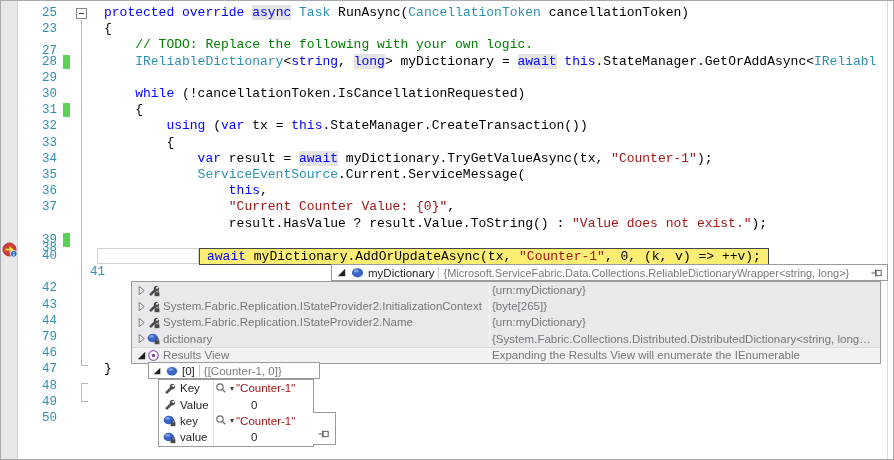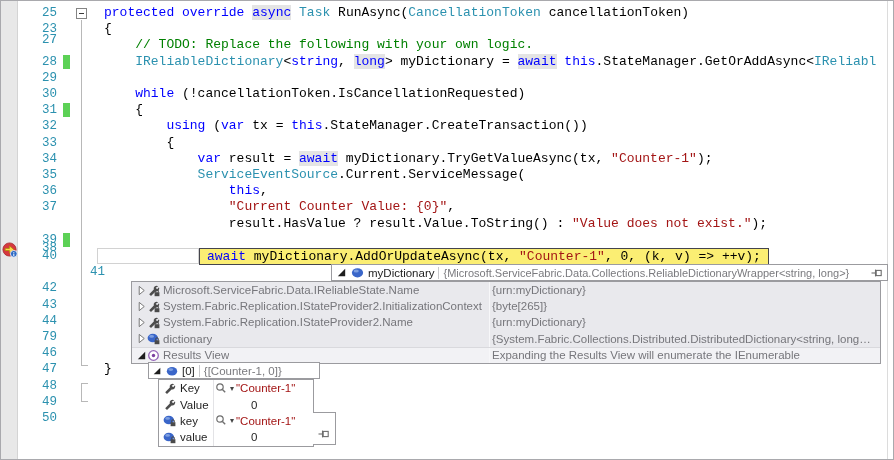--- a/index.html
+++ b/index.html
@@ -83,21 +83,21 @@
   <div class="fold-box"></div>
   <div class="fold-line" style="top:19px; height:345px;"></div>
   <div class="fold-tick" style="top:364px;"></div>
   <div class="fold-line" style="top:382px; height:19px;"></div>
   <div class="fold-tick" style="top:382px;"></div>
   <div class="fold-tick" style="top:400px;"></div>
 
   <div id="gutter-layer">
       <div class="gutter-num" style="top: 4px;">25</div>
       <div class="gutter-num" style="top: 20.2px;">23</div>
-      <div class="gutter-num" style="top: 31px;">27</div>
+      <div class="gutter-num" style="top: 42px;">27</div>
       <div class="gutter-num" style="top: 52.6px;">28</div>
       <div class="gutter-num" style="top: 68.8px;">29</div>
       <div class="gutter-num" style="top: 85px;">30</div>
       <div class="gutter-num" style="top: 101.2px;">31</div>
       <div class="gutter-num" style="top: 117.4px;">32</div>
       <div class="gutter-num" style="top: 133.6px;">33</div>
       <div class="gutter-num" style="top: 149.8px;">34</div>
       <div class="gutter-num" style="top: 166px;">35</div>
       <div class="gutter-num" style="top: 182.2px;">36</div>
       <div class="gutter-num" style="top: 198.4px;">37</div>
@@ -163,21 +163,20 @@
       <div class="dt-row">
         <div class="dt-col-div"></div>
         <svg width="11" height="11" viewBox="0 0 12 12" class="icon">
           <polygon points="3.5,1.5 9,6 3.5,10.5" fill="#ffffff" stroke="#6d6d6d" stroke-width="1"></polygon>
         </svg>
         <svg width="13" height="13" viewBox="0 0 13 13" class="icon">
           <path d="M11.3,2.2 a3,3 0 0 0 -4.5,3.4 L2.2,10.2 l1.8,1.8 4.6,-4.6 a3,3 0 0 0 3.4,-4.1 l-1.9,1.9 -1.4,-1.4 z" fill="#4d4d4d"></path>
           <rect x="7.6" y="8.2" width="4.8" height="4" fill="#4a4a4a"></rect>
           <path d="M8.6,8.2 v-1 a1.4,1.4 0 0 1 2.8,0 v1" fill="none" stroke="#4a4a4a" stroke-width="1"></path>
         </svg>
-        <div class="name">Microsoft.ServiceFabric.Data.IReliableState.Name</div>
         <div class="val">{urn:myDictionary}</div>
       </div>
       <div class="dt-row">
         <div class="dt-col-div"></div>
         <svg width="11" height="11" viewBox="0 0 12 12" class="icon">
           <polygon points="3.5,1.5 9,6 3.5,10.5" fill="#ffffff" stroke="#6d6d6d" stroke-width="1"></polygon>
         </svg>
         <svg width="13" height="13" viewBox="0 0 13 13" class="icon">
           <path d="M11.3,2.2 a3,3 0 0 0 -4.5,3.4 L2.2,10.2 l1.8,1.8 4.6,-4.6 a3,3 0 0 0 3.4,-4.1 l-1.9,1.9 -1.4,-1.4 z" fill="#4d4d4d"></path>
           <rect x="7.6" y="8.2" width="4.8" height="4" fill="#4a4a4a"></rect>

